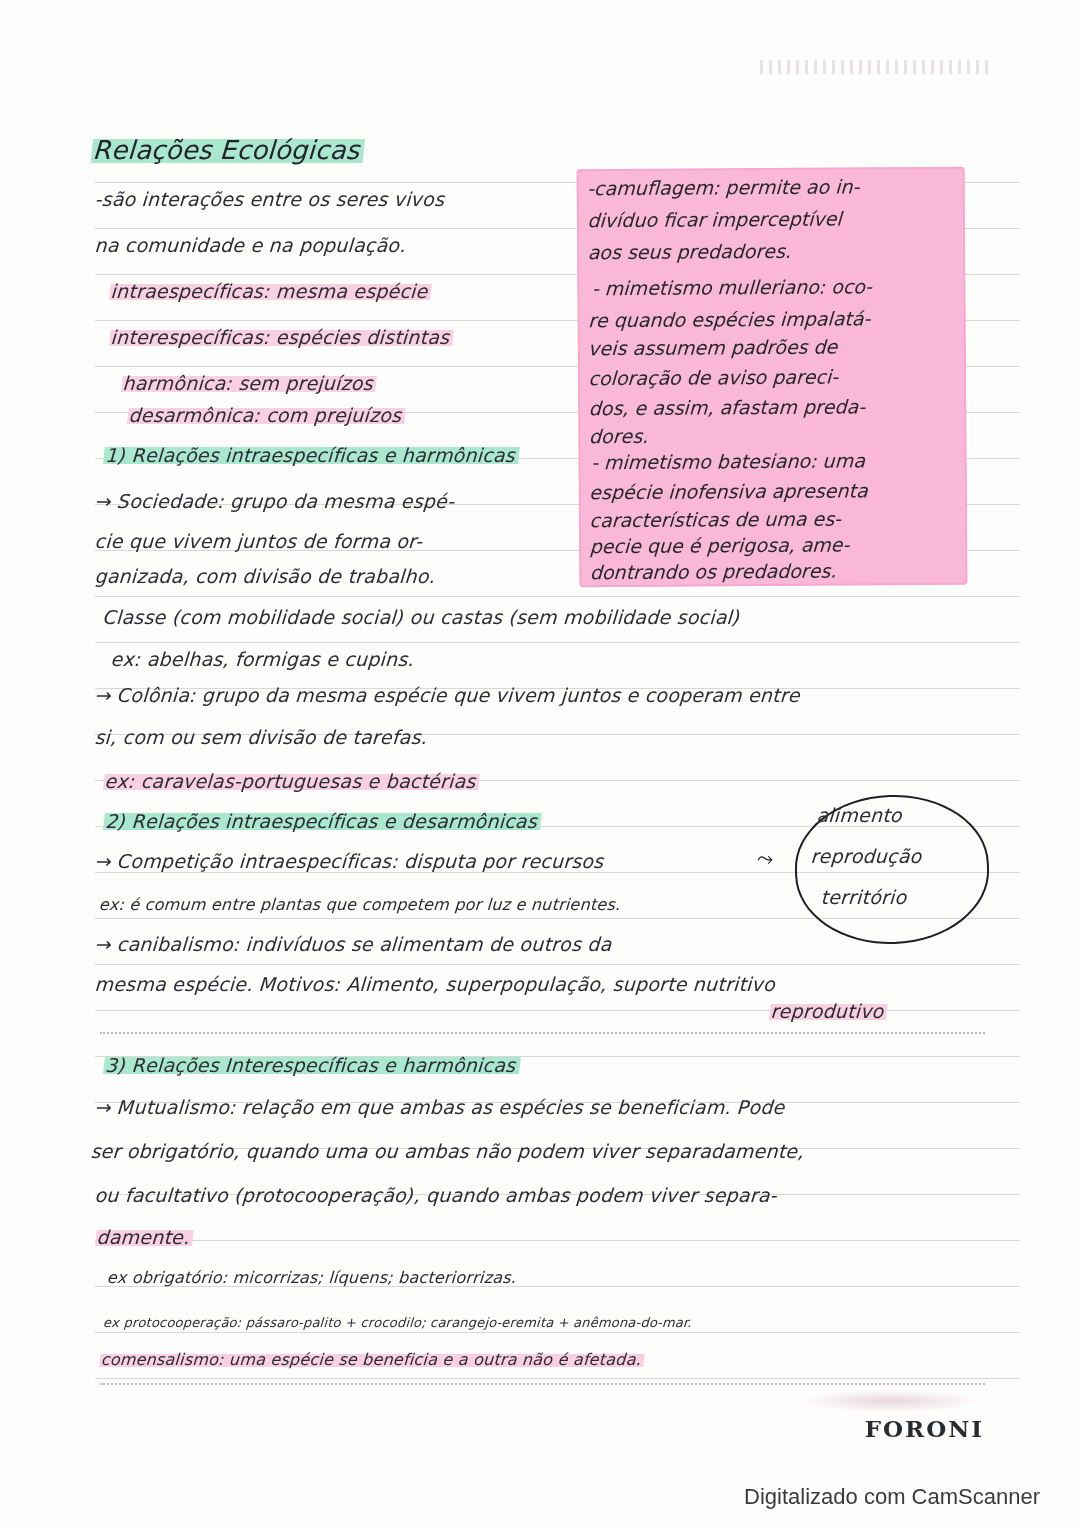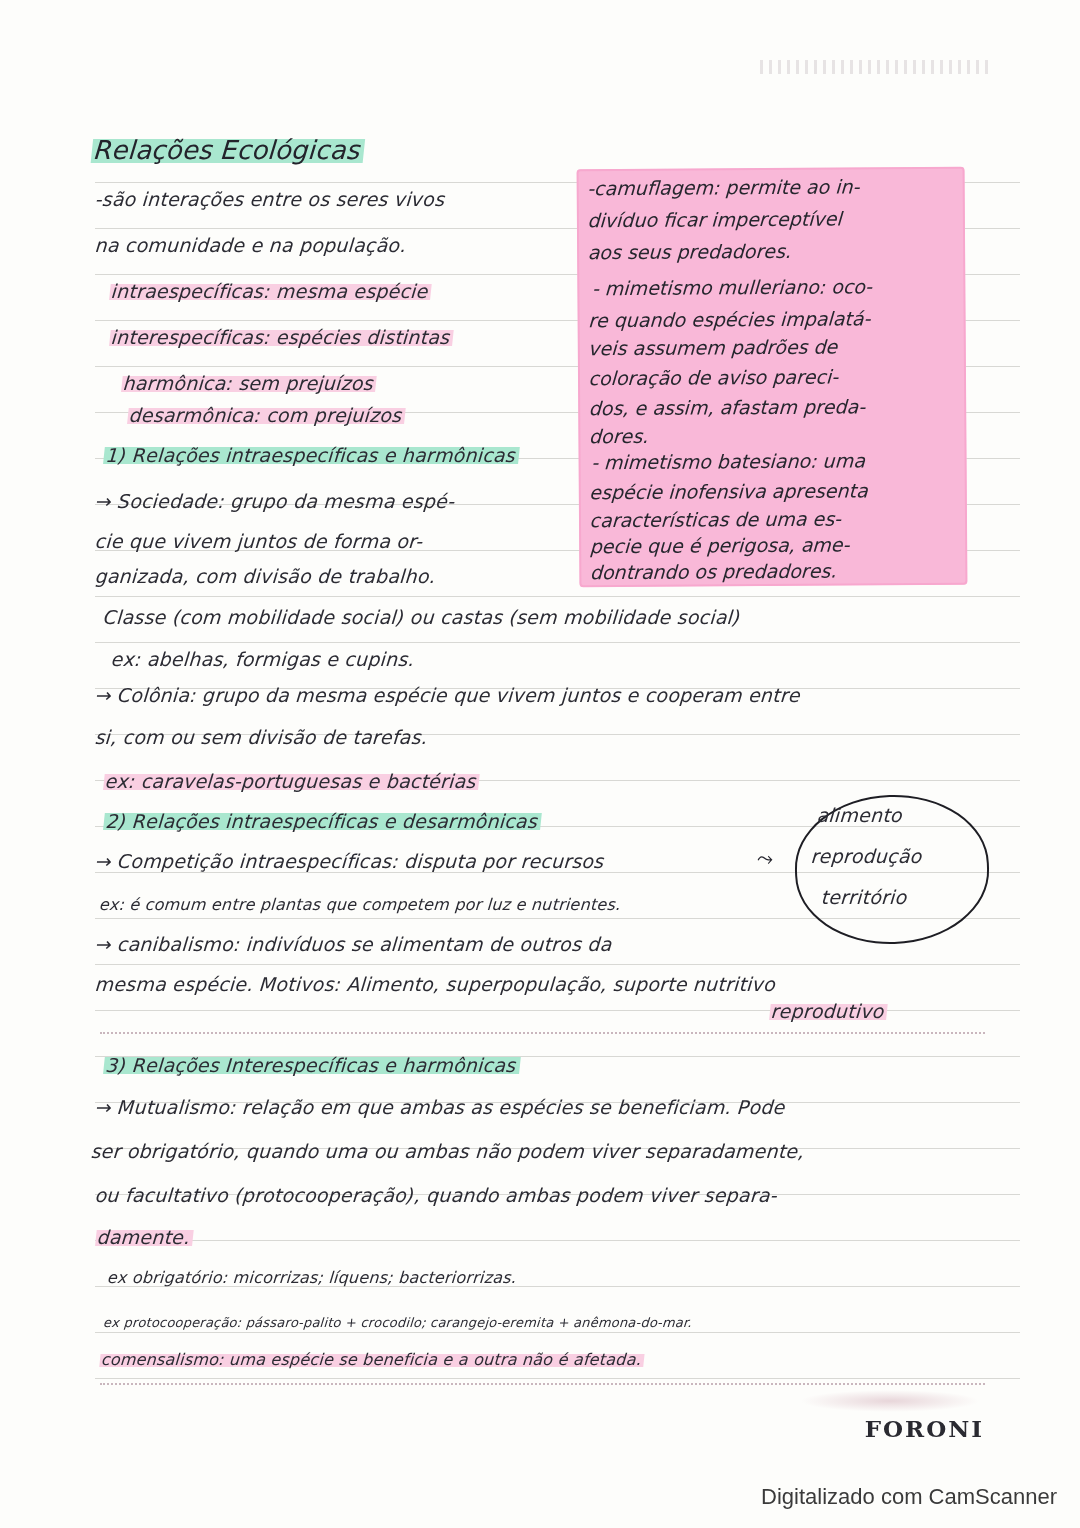--- a/index.html
+++ b/index.html
@@ -94,21 +94,21 @@
     color:#2a2a31;
     font-variant:small-caps;
   }
   .smudge{
     position:absolute;
     left:800px;top:1390px;width:180px;height:22px;
     background:radial-gradient(ellipse at center, rgba(214,181,190,.55), rgba(255,255,255,0) 70%);
   }
   .camscanner{
     position:absolute;
-    right:23px;bottom:18px;
+    right:40px;bottom:18px;
     font-size:22px;
     color:#3a3a3a;
     font-family:"Liberation Sans", sans-serif;
   }
   .faint-top{
     position:absolute;left:760px;top:60px;width:230px;height:14px;
     background:repeating-linear-gradient(90deg, rgba(190,180,185,.35) 0 3px, rgba(255,255,255,0) 3px 9px);
   }
 </style>
 </head>

